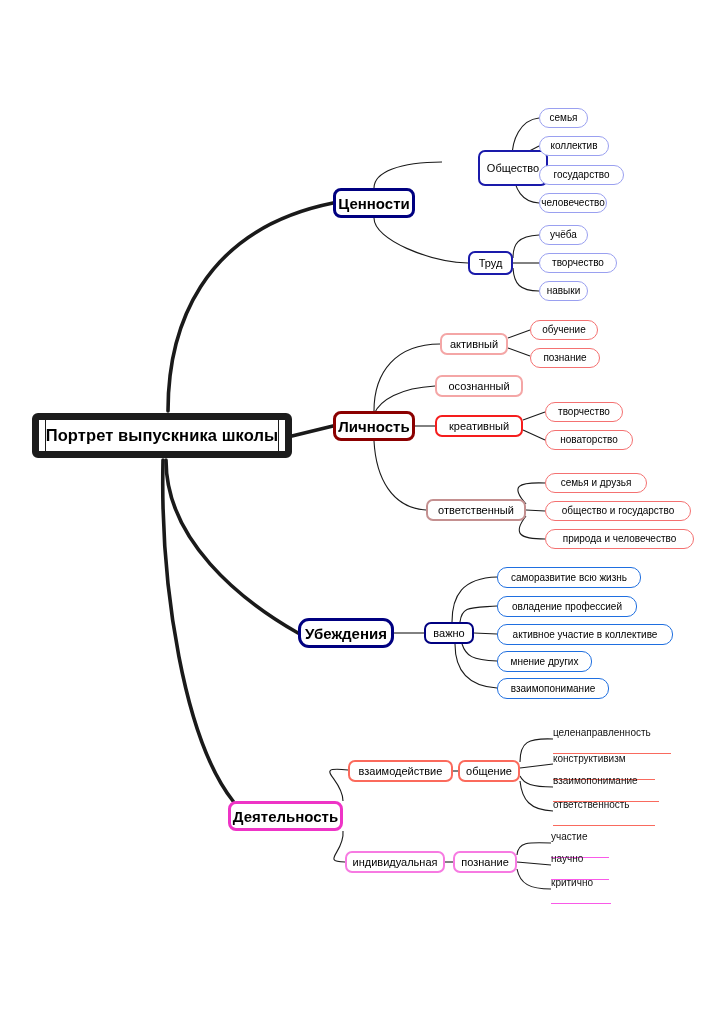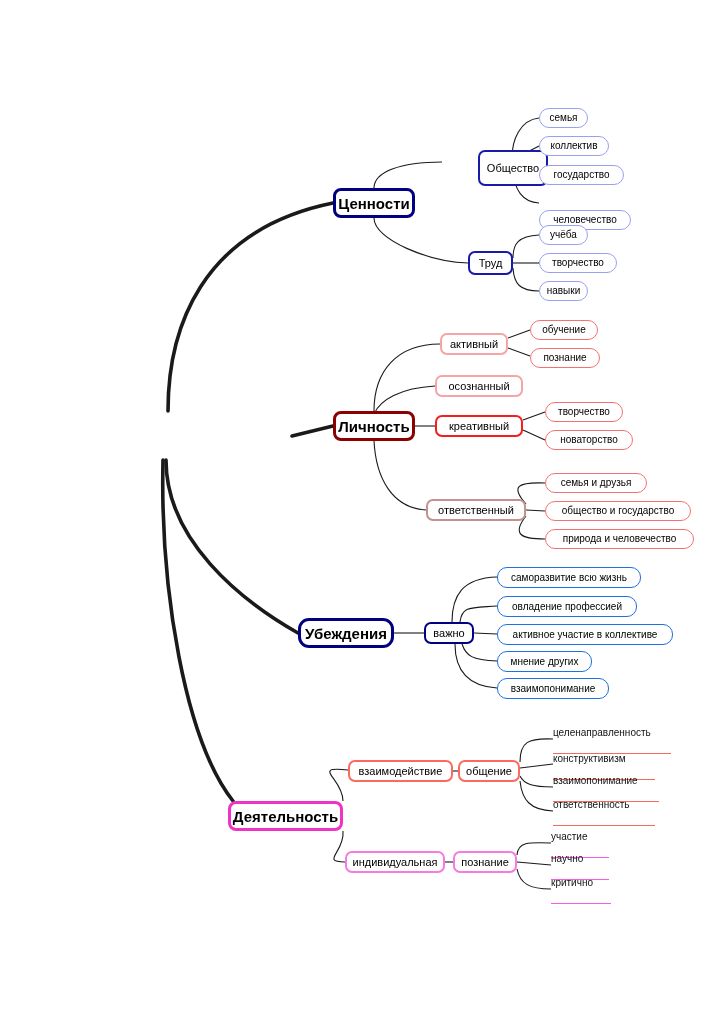--- a/index.html
+++ b/index.html
@@ -160,28 +160,31 @@
 
         <path d="M 445 862 L 453 862"></path>
 
         <path d="M 517 855 C 518 842 528 842 551 843"></path>
         <path d="M 517 862 L 551 865"></path>
         <path d="M 517 869 C 520 884 530 889 551 889"></path>
       </g>
     </g>
   </svg>
 
+  <div class="node root" id="root-node" style="left: 32px; top: 413px; width: 260px; height: 45px; border-color: rgb(28, 28, 28);">
+    <div class="inner">Портрет выпускника школы</div>
+  </div>
 
   <div id="nodes">
       <div class="node l1" style="left: 333px; top: 188px; width: 82px; height: 30px; border-color: rgb(0, 0, 128);">Ценности</div>
       <div class="node l2" style="left: 442px; top: 150px; width: 70px; height: 36px; border-color: rgb(26, 26, 170); margin-left: 36px;">Общество</div>
       <div class="node l3" style="left: 539px; top: 108px; width: 49px; height: 20px; border-color: rgb(154, 160, 240);">семья</div>
       <div class="node l3" style="left: 539px; top: 136px; width: 70px; height: 20px; border-color: rgb(154, 160, 240);">коллектив</div>
       <div class="node l3" style="left: 539px; top: 165px; width: 85px; height: 20px; border-color: rgb(154, 160, 240);">государство</div>
-      <div class="node l3" style="left: 539px; top: 210px; width: 92px; height: 20px; border-color: rgb(154, 160, 240);">человечество</div>
+      <div class="node l3" style="left: 539px; top: 193px; width: 68px; height: 20px; border-color: rgb(154, 160, 240);">человечество</div>
       <div class="node l2" style="left: 468px; top: 251px; width: 45px; height: 24px; border-color: rgb(26, 26, 170); border-radius: 7px;">Труд</div>
       <div class="node l3" style="left: 539px; top: 225px; width: 49px; height: 20px; border-color: rgb(154, 160, 240);">учёба</div>
       <div class="node l3" style="left: 539px; top: 253px; width: 78px; height: 20px; border-color: rgb(154, 160, 240);">творчество</div>
       <div class="node l3" style="left: 539px; top: 281px; width: 49px; height: 20px; border-color: rgb(154, 160, 240);">навыки</div>
       <div class="node l1" style="left: 333px; top: 411px; width: 82px; height: 30px; border-color: rgb(139, 0, 0);">Личность</div>
       <div class="node l2" style="left: 440px; top: 333px; width: 68px; height: 22px; border-color: rgb(244, 166, 166);">активный</div>
       <div class="node l3" style="left: 530px; top: 320px; width: 68px; height: 20px; border-color: rgb(244, 113, 113);">обучение</div>
       <div class="node l3" style="left: 530px; top: 348px; width: 70px; height: 20px; border-color: rgb(244, 113, 113);">познание</div>
       <div class="node l2" style="left: 435px; top: 375px; width: 88px; height: 22px; border-color: rgb(244, 166, 166);">осознанный</div>
       <div class="node l2 strong" style="left: 435px; top: 415px; width: 88px; height: 22px; border-color: rgb(245, 29, 29);">креативный</div>

